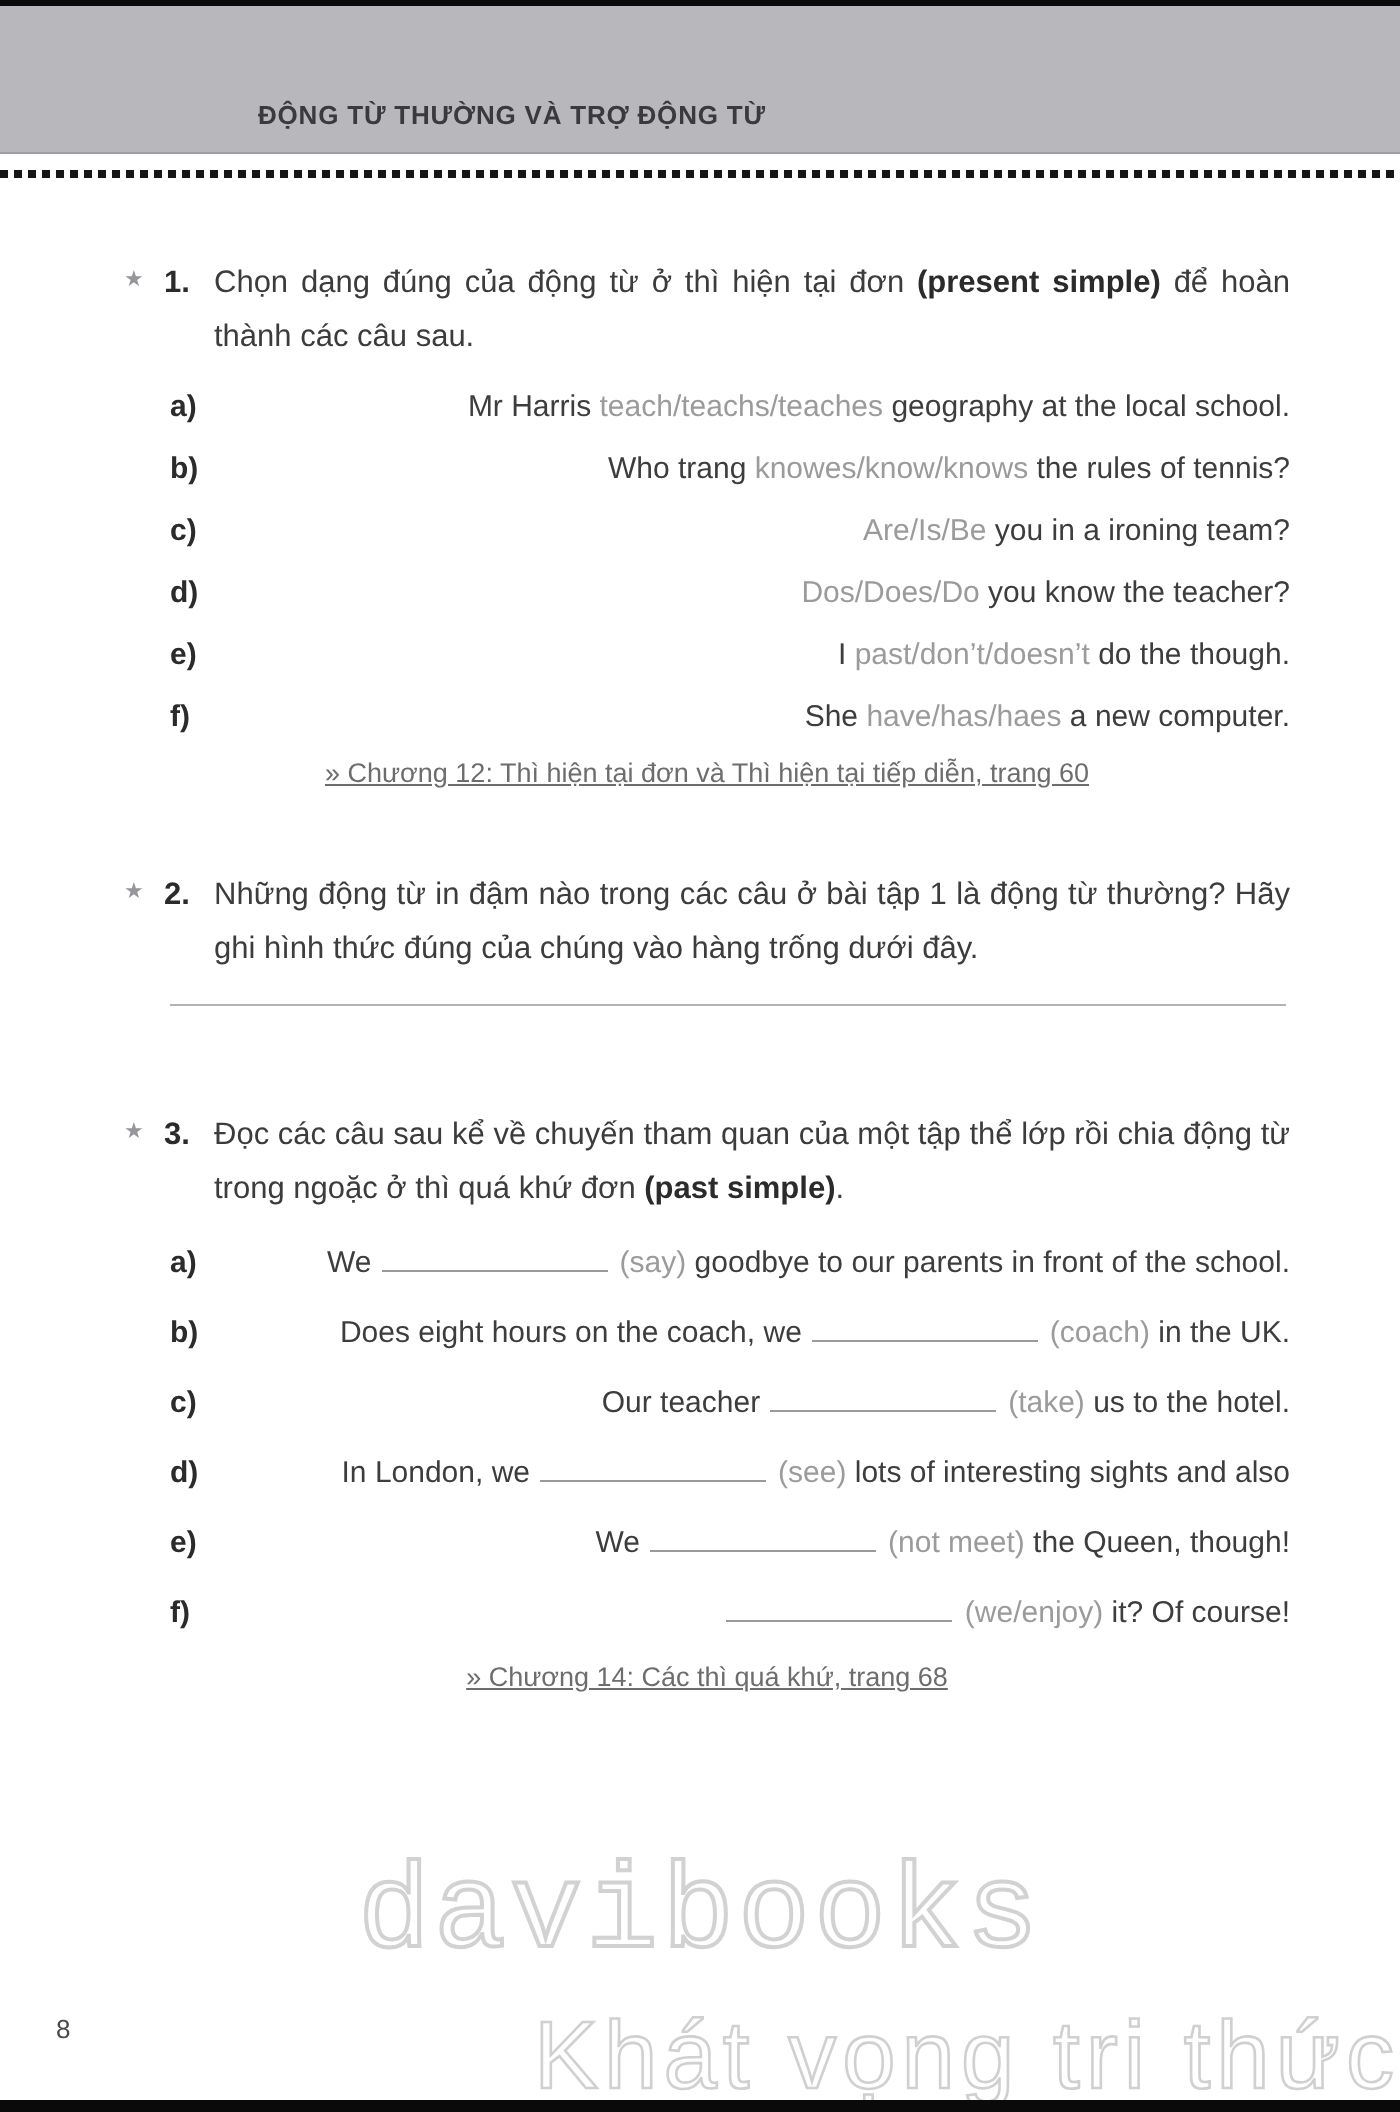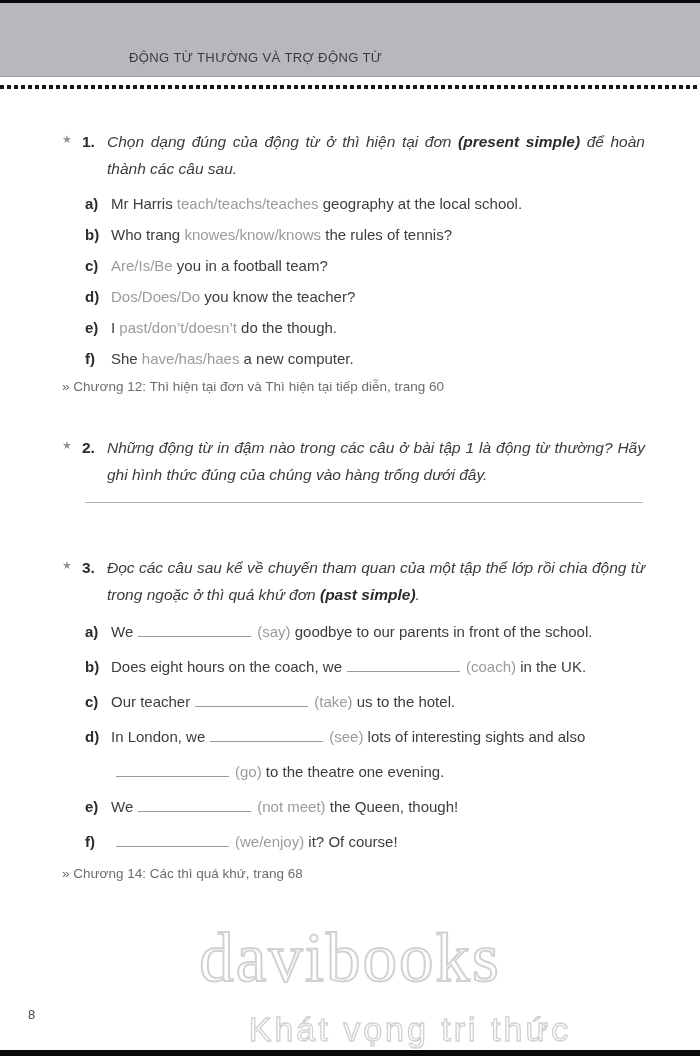--- a/index.html
+++ b/index.html
@@ -11,43 +11,43 @@
   }
   .top-edge{position:absolute;top:0;left:0;right:0;height:3px;background:#0a0a0a;z-index:5;}
   .bottom-edge{position:absolute;bottom:0;left:0;right:0;height:6px;background:#0a0a0a;z-index:5;}
 
   .header-band{
     position:absolute;top:0;left:0;right:0;height:76px;
     background:#b8b7bb;border-bottom:1px solid #9f9ea2;z-index:2;
   }
   .header-title{
     position:absolute;left:85px;top:50px;
-    font-size:13px;font-weight:normal;color:#3a393d;letter-spacing:0.4px;padding-left:44px;
+    font-size:13px;font-weight:bold;color:#3a393d;letter-spacing:0.4px;padding-left:44px;
   }
   .dotted-divider{
     position:absolute;top:85px;left:0;right:0;height:4px;z-index:2;
     background-image:repeating-linear-gradient(to right,#161616 0 4px,transparent 4px 7px);
   }
 
   .content{position:absolute;top:128px;left:62px;width:583px;z-index:3;}
 
   .exercise{display:grid;grid-template-columns:20px 25px 1fr;}
   .star{font-size:11px;color:#96959a;padding-top:5px;}
   .ex-number{font-weight:bold;color:#2b2b2b;font-size:15.5px;line-height:27px;}
-  .intro{font-size:15.5px;line-height:27px;text-align:justify;color:#3c3c3c;font-style:italic;}
+  .intro{font-size:15.5px;line-height:27px;text-align:justify;color:#3c3c3c;}
   .intro b{color:#2b2b2b;}
 
   .items{margin-top:11px;}
   .item{display:flex;margin:0 0 9px 23px;font-size:15px;line-height:22px;}
   .item-label{flex:none;width:26px;font-weight:bold;color:#2b2b2b;}
-  .item-text{flex:1;}
+  .item-text{flex:1;text-align:right;}
   .gray{color:#9b9b9b;}
 
   .reference{
-    text-align:left;font-size:13.5px;color:#6d6d6d;margin-top:3px;
+    text-align:center;font-size:13.5px;color:#6d6d6d;margin-top:3px;text-decoration:underline;
   }
 
   .answer-line{
     margin:13px 0 0 23px;width:558px;height:1px;
     border-bottom:1px solid #b3b3b3;
   }
 
   .ex2-block{margin-top:40px;}
   .ex3-block{margin-top:51px;}
   .items3{margin-top:13px;}
@@ -56,29 +56,30 @@
     display:inline-block;width:113px;height:13px;
     border-bottom:1px solid #9a9a9a;margin:0 6px 0 5px;
   }
   .ref2{margin-top:13px;}
 
   .watermark{
     position:absolute;left:0;top:912px;width:700px;z-index:1;
     text-align:center;pointer-events:none;
   }
   .wm-name{
-    font-family:Liberation Serif, serif;
-    font-size:69px;line-height:92px;
+    font-family:Liberation Mono, monospace;
+    font-size:60px;line-height:92px;
     color:transparent;-webkit-text-stroke:2px #d2d2d2;
     letter-spacing:2px;
   }
   .wm-tagline{
-    font-size:34px;line-height:46px;margin-top:2px;margin-left:120px;
+    font-size:48px;line-height:46px;margin-top:2px;margin-left:120px;
     color:transparent;-webkit-text-stroke:1.3px #d0d0d0;
     letter-spacing:3px;
+    text-align:right;
   }
   .page-number{
     position:absolute;left:28px;top:1007px;z-index:4;
     font-size:13px;color:#4a4a4a;
   }
 </style>
 </head>
 <body>
 
 <div class="top-edge"></div>
@@ -100,21 +101,21 @@
     <div class="item">
       <span class="item-label">a)</span>
       <span class="item-text"><span>Mr Harris </span><span class="gray">teach/teachs/teaches</span><span> geography at the local school.</span></span>
     </div>
     <div class="item">
       <span class="item-label">b)</span>
       <span class="item-text"><span>Who trang </span><span class="gray">knowes/know/knows</span><span> the rules of tennis?</span></span>
     </div>
     <div class="item">
       <span class="item-label">c)</span>
-      <span class="item-text"><span></span><span class="gray">Are/Is/Be</span><span> you in a football team?</span></span>
+      <span class="item-text"><span></span><span class="gray">Are/Is/Be</span><span> you in a ironing team?</span></span>
     </div>
     <div class="item">
       <span class="item-label">d)</span>
       <span class="item-text"><span></span><span class="gray">Dos/Does/Do</span><span> you know the teacher?</span></span>
     </div>
     <div class="item">
       <span class="item-label">e)</span>
       <span class="item-text"><span>I </span><span class="gray">past/don’t/doesn’t</span><span> do the though.</span></span>
     </div>
     <div class="item">
@@ -152,24 +153,20 @@
       </div>
       <div class="item3">
         <span class="item-label">c)</span>
         <span class="item-text"><span>Our teacher</span><span class="blank"></span><span class="gray">(take)</span><span> us to the hotel.</span></span>
       </div>
       <div class="item3">
         <span class="item-label">d)</span>
         <span class="item-text"><span>In London, we</span><span class="blank"></span><span class="gray">(see)</span><span> lots of interesting sights and also</span></span>
       </div>
       <div class="item3">
-        <span class="item-label"></span>
-        <span class="item-text"><span></span><span class="blank"></span><span class="gray">(go)</span><span> to the theatre one evening.</span></span>
-      </div>
-      <div class="item3">
         <span class="item-label">e)</span>
         <span class="item-text"><span>We</span><span class="blank"></span><span class="gray">(not meet)</span><span> the Queen, though!</span></span>
       </div>
       <div class="item3">
         <span class="item-label">f)</span>
         <span class="item-text"><span></span><span class="blank"></span><span class="gray">(we/enjoy)</span><span> it? Of course!</span></span>
       </div>
     </div>
 
     <div class="reference ref2">» Chương 14: Các thì quá khứ, trang 68</div>

